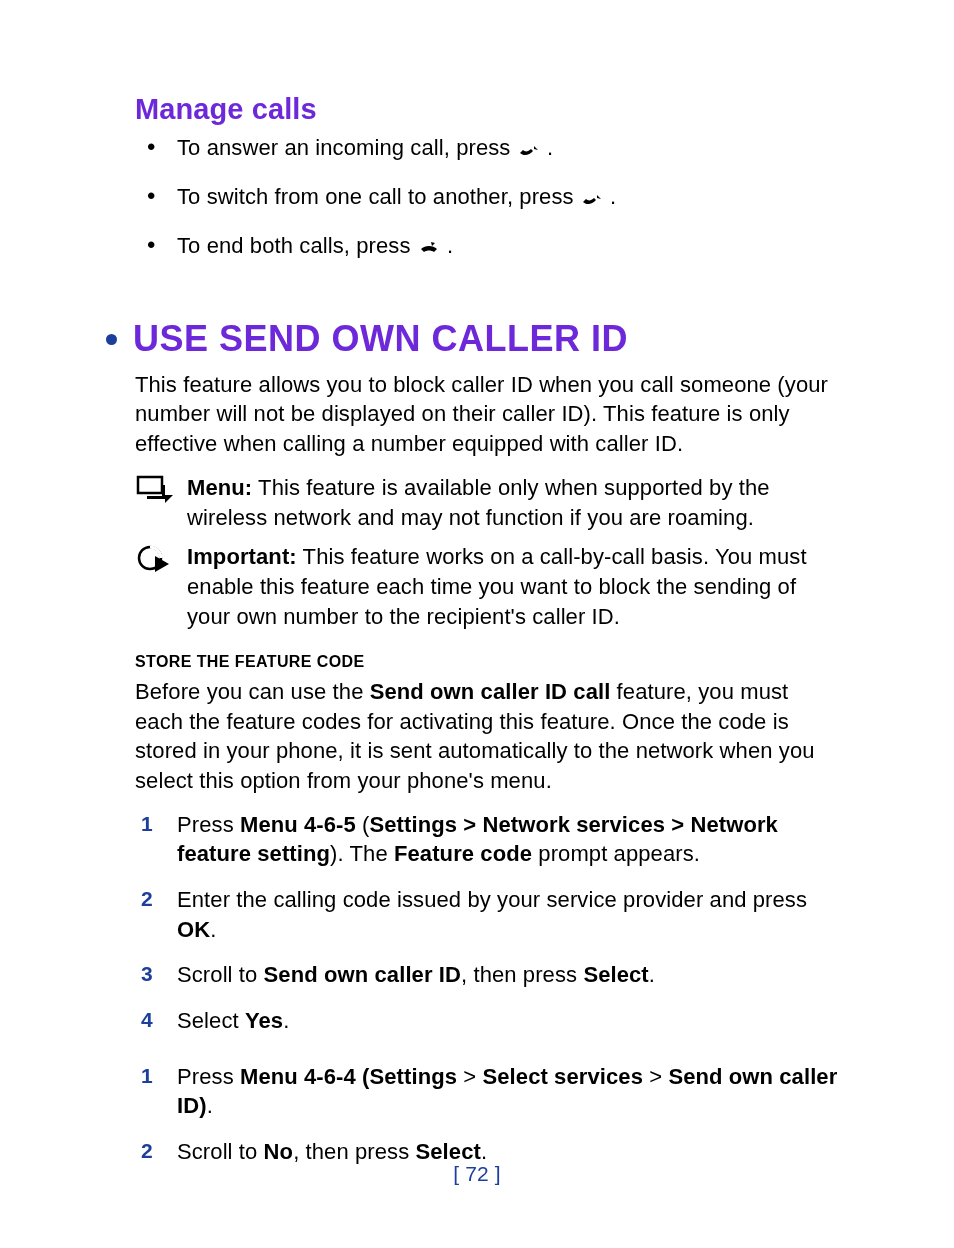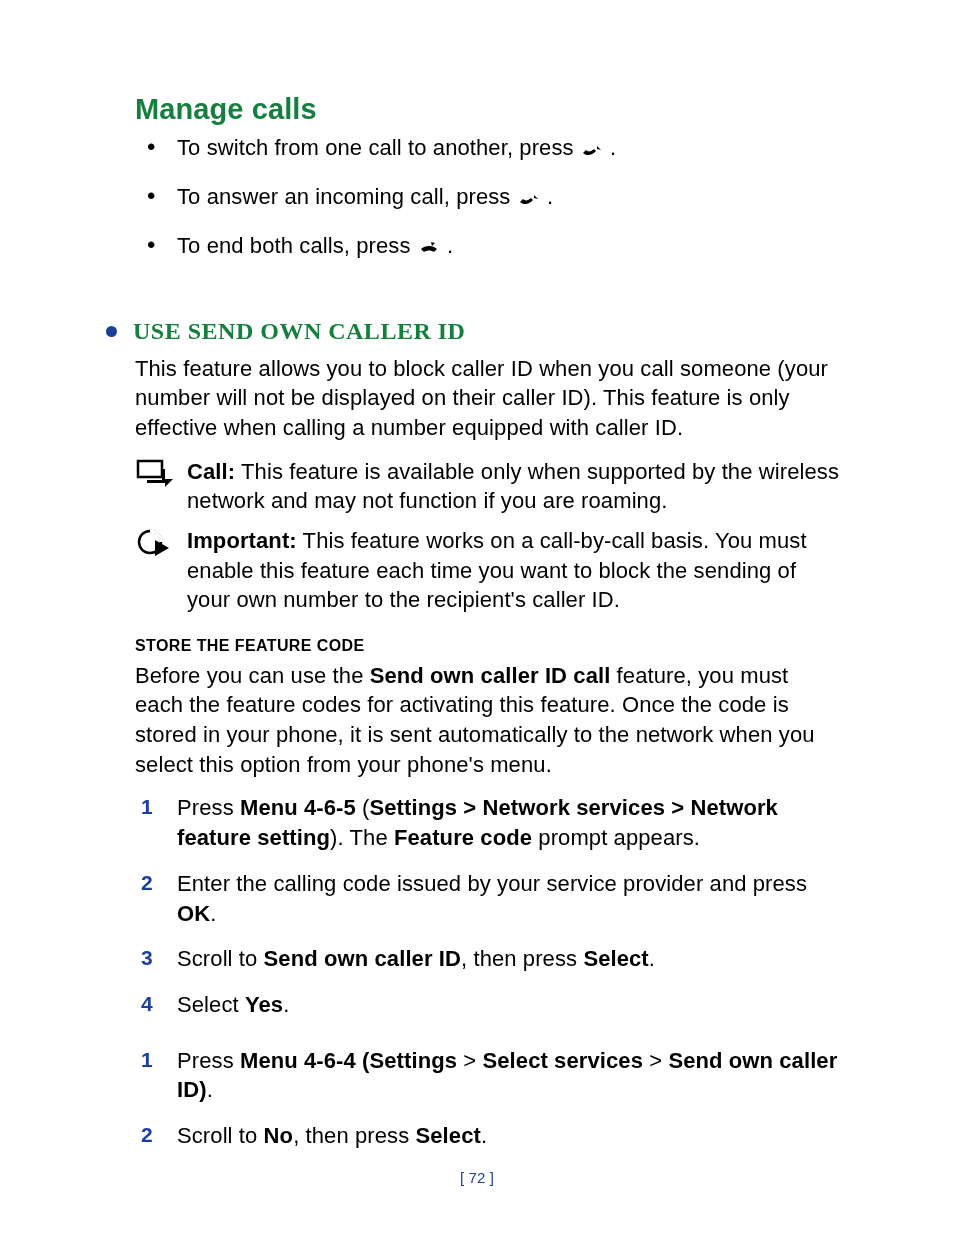--- a/index.html
+++ b/index.html
@@ -14,35 +14,34 @@
     height: 1248px;
     position: relative;
     box-sizing: border-box;
     padding: 90px 115px 0 135px;
     font-size: 22px;
     line-height: 1.35;
     letter-spacing: 0.1px;
     font-stretch: condensed;
   }
   .h-blue {
-    color: #15803d;
+    color: #6d28d9;
     font-weight: bold;
   }
   .h1 {
     font-size: 29px;
     margin: 0 0 4px 0;
   }
   .h1-caps {
-    font-size: 24px;
+    font-size: 36px;
     text-transform: uppercase;
     margin: 36px 0 6px 0;
     letter-spacing: 0.5px;
     display: flex;
     align-items: center;
-    font-family: Liberation Serif, serif;
   }
   .h1-caps .dot {
     display: inline-block;
     width: 11px;
     height: 11px;
     border-radius: 50%;
     background: #1d3f9c;
     margin: 0 16px 0 -29px;
     vertical-align: middle;
   }
@@ -109,52 +108,52 @@
     font-size: 21px;
   }
   .b { font-weight: bold; }
   .pagenum {
     position: absolute;
     bottom: 60px;
     left: 0;
     width: 100%;
     text-align: center;
     color: #1d3f9c;
-    font-size: 15px;
+    font-size: 21px;
   }
   svg { display: inline-block; }
 </style>
 </head>
 <body>
 
 <div class="page">
 
   <div class="h-blue h1">Manage calls</div>
 
 
   <ul class="bullets">
+    <li>
+      <span>To answer an incoming call, press </span>
+      <span class="icon-inline">
+        <svg width="24" height="16" viewBox="0 0 24 16">
+            <path d="M3 11 C6 14 12 14 16 9 L14 7 C11 10 8 10 6 8 Z M17 4 L21 8 L17 7 Z" fill="#000"></path>
+          </svg>
+      </span>
+      <span>.</span>
+    </li>
     <li>
       <span>To switch from one call to another, press </span>
       <span class="icon-inline">
         <svg width="24" height="16" viewBox="0 0 24 16">
             <path d="M3 11 C6 14 12 14 16 9 L14 7 C11 10 8 10 6 8 Z M17 4 L21 8 L17 7 Z" fill="#000"></path>
           </svg>
       </span>
       <span>.</span>
     </li>
     <li>
-      <span>To answer an incoming call, press </span>
-      <span class="icon-inline">
-        <svg width="24" height="16" viewBox="0 0 24 16">
-            <path d="M3 11 C6 14 12 14 16 9 L14 7 C11 10 8 10 6 8 Z M17 4 L21 8 L17 7 Z" fill="#000"></path>
-          </svg>
-      </span>
-      <span>.</span>
-    </li>
-    <li>
       <span>To end both calls, press </span>
       <span class="icon-inline">
         <svg width="24" height="16" viewBox="0 0 24 16">
             <path d="M4 9 C8 5 16 5 20 9 L17 12 C14 10 10 10 7 12 Z M14 2 L18 3 L15 6 Z" fill="#000"></path>
           </svg>
       </span>
       <span>.</span>
     </li>
   </ul>
 
@@ -167,21 +166,21 @@
 
   <div class="notice">
     <div class="glyph">
       <svg width="40" height="30" viewBox="0 0 40 30">
         <rect x="3" y="2" width="24" height="16" fill="none" stroke="#000" stroke-width="2.5"></rect>
         <path d="M12 18 L12 24 L30 24 L30 10 L27 10 L27 21 L12 21 Z" fill="#000"></path>
         <path d="M27 20 L38 20 L30 28 L30 12 Z" fill="#000"></path>
       </svg>
     </div>
     <div class="body">
-      <span class="b">Call:</span>
+      <span class="b">Menu:</span>
       <span>  </span>
       <span>This feature is available only when supported by the wireless network and may not function if you are roaming.</span>
     </div>
   </div>
 
   <div class="notice">
     <div class="glyph">
       <svg width="40" height="30" viewBox="0 0 40 30">
         <circle cx="15" cy="14" r="11" fill="none" stroke="#000" stroke-width="2.5"></circle>
         <path d="M15 3 A11 11 0 0 1 26 14" fill="none" stroke="#fff" stroke-width="3"></path>

